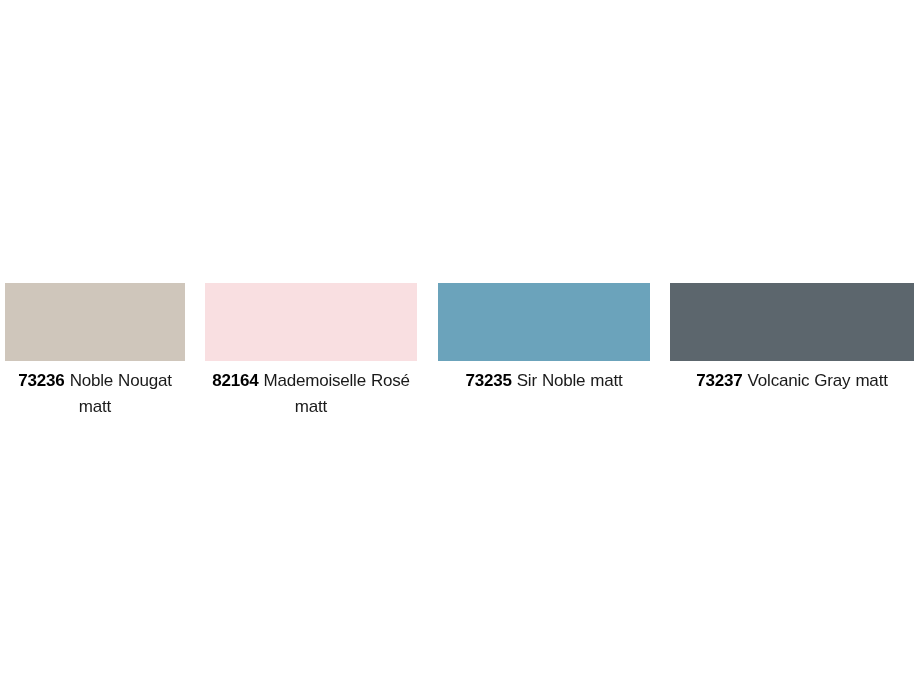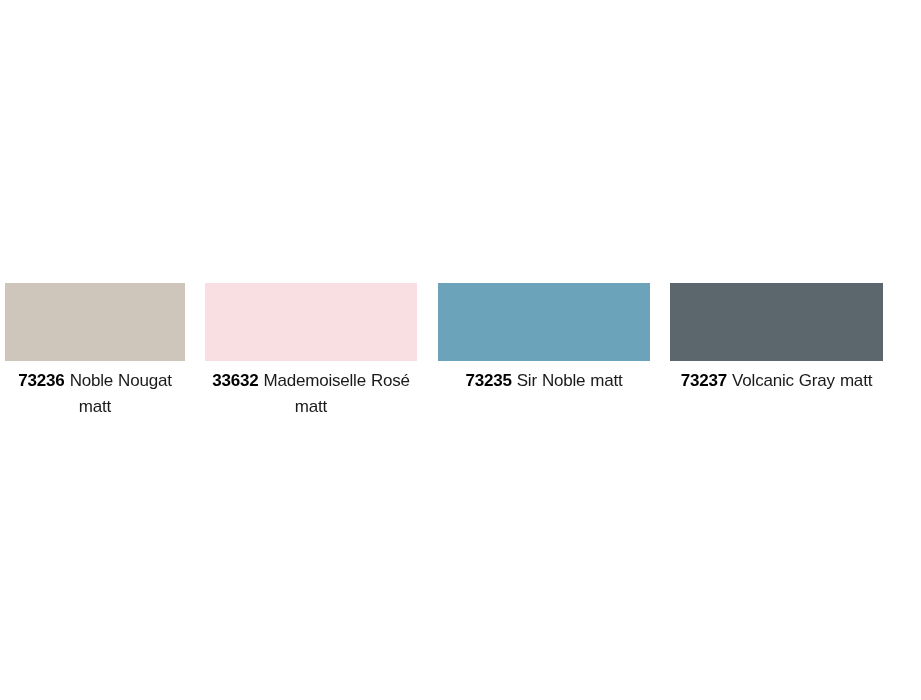--- a/index.html
+++ b/index.html
@@ -76,34 +76,34 @@
       <div class="chip" style="background:#CFC6BB;"></div>
       <div class="caption">
         <span class="code">73236</span>
         <span class="cname">Noble Nougat matt</span>
       </div>
     </div>
 
     <div class="swatch-cell" style="margin-left:20px; width:212px;">
       <div class="chip" style="background:#F9DFE1;"></div>
       <div class="caption">
-        <span class="code">33632</span>
+        <span class="code">82164</span>
         <span class="cname">Mademoiselle Rosé matt</span>
       </div>
     </div>
 
     <div class="swatch-cell" style="margin-left:21px; width:212px;">
       <div class="chip" style="background:#6BA3BB;"></div>
       <div class="caption">
         <span class="code">73235</span>
         <span class="cname">Sir Noble matt</span>
       </div>
     </div>
 
-    <div class="swatch-cell" style="margin-left:20px; width:213px;align-items:flex-end;">
+    <div class="swatch-cell" style="margin-left:20px; width:244px;align-items:flex-end;">
       <div class="chip" style="background:#5C666D;"></div>
       <div class="caption">
         <span class="code">73237</span>
         <span class="cname">Volcanic Gray matt</span>
       </div>
     </div>
 
   </div>
 
 </div>

